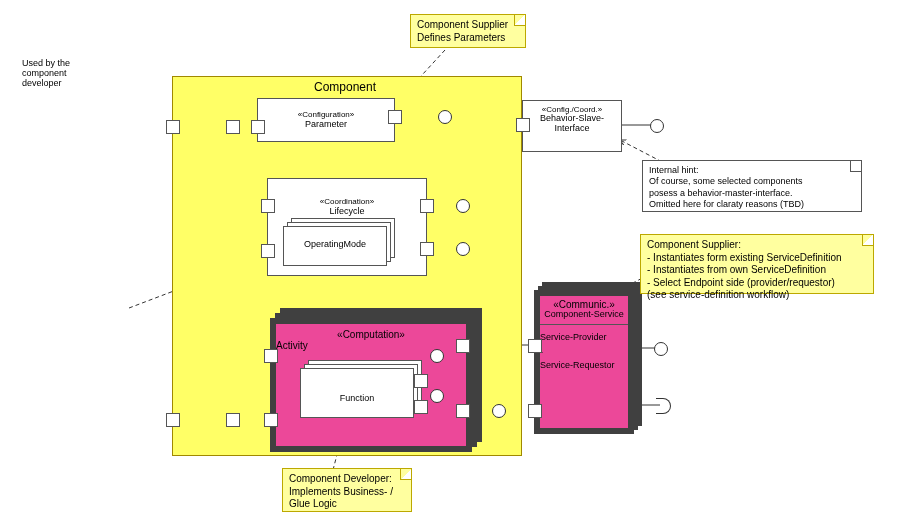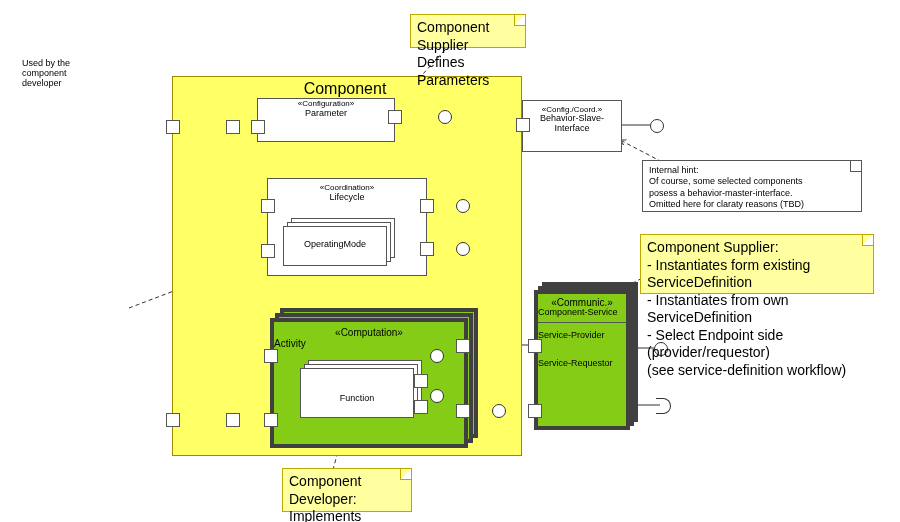--- a/index.html
+++ b/index.html
@@ -2,34 +2,34 @@
 <html><head>
 <meta charset="utf-8">
 <style>
   html,body{margin:0;padding:0;font-family:Arial,Helvetica,sans-serif;font-size:10px;color:#000;background:#fff}
   .stage{position:relative;width:900px;height:522px;overflow:hidden}
   svg{position:absolute;left:0;top:0;pointer-events:none}
   .title{position:absolute;font-size:13px}
   .subtitle{position:absolute;font-size:9px;color:#000;max-width:70px}
   .bignote{position:absolute;background:#ffff9f;border:1px solid #bca800}
   .bignote .fold{position:absolute;right:0;top:0;width:10px;height:10px;background:linear-gradient(135deg,#ffff9f 0 50%,#fff 50% 100%);border-left:1px solid #bca800;border-bottom:1px solid #bca800}
-  .bignote .txt{padding:4px 6px;font-size:14px;line-height:1.25}
+  .bignote .txt{padding:4px 6px;font-size:10px;line-height:1.25}
   .plainnote{position:absolute;background:#fff;border:1px solid #555}
   .plainnote .fold{position:absolute;right:0;top:0;width:10px;height:10px;background:linear-gradient(135deg,#fff 0 50%,#fff 50% 100%);border-left:1px solid #555;border-bottom:1px solid #555}
   .plainnote .txt{padding:4px 6px;font-size:9px;line-height:1.25}
   .compbig{position:absolute;background:#ffff66;border:1px solid #a08800}
-  .complabel{position:absolute;font-size:16px;text-align:center}
+  .complabel{position:absolute;font-size:12px;text-align:center}
   .port{position:absolute;width:12px;height:12px;background:#fff;border:1px solid #555}
   .iball{position:absolute;width:12px;height:12px;border:1.2px solid #333;border-radius:50%;background:#fff}
   .socket{position:absolute;width:14px;height:14px;border:1.2px solid #333;border-left:none;border-top-right-radius:14px;border-bottom-right-radius:14px;background:transparent}
   .rect{position:absolute;background:#fff;border:1px solid #555}
   .rect .st{font-size:8px;text-align:center;width:100%}
   .rect .nm{font-size:9px;text-align:center;width:100%}
   .stack{position:absolute}
-  .stack .layer{position:absolute;background:#84cc16;border:4px solid #404040}
+  .stack .layer{position:absolute;background:#ec4899;border:6px solid #404040}
   .small-stack{position:absolute}
 </style>
 </head>
 <body>
 <div class="stage">
 
 <svg width="900" height="522">
   <defs>
     <marker id="arr" markerWidth="8" markerHeight="8" refX="6" refY="3" orient="auto">
       <path d="M0,0 L6,3 L0,6" fill="none" stroke="#333" stroke-width="1"></path>
@@ -75,29 +75,29 @@
 
 <div class="compbig" style="left:172px;top:76px;width:348px;height:378px"></div>
 <div class="complabel" style="left:300px;top:80px;width:90px">Component</div>
 
 <div class="port" style="left:166px;top:120px"></div>
 <div class="port" style="left:166px;top:413px"></div>
 <div class="port" style="left:226px;top:120px"></div>
 <div class="port" style="left:226px;top:413px"></div>
 
 <div class="rect" style="left:257px;top:98px;width:136px;height:42px">
-  <div class="st" style="margin-top:0">«Configuration»</div>
+  <div class="st" style="margin-top:11px">«Configuration»</div>
   <div class="nm">Parameter</div>
 </div>
 <div class="port" style="left:251px;top:120px"></div>
 <div class="port" style="left:388px;top:110px"></div>
 <div class="iball" style="left:438px;top:110px"></div>
 
 <div class="rect" style="left:267px;top:178px;width:158px;height:96px">
-  <div class="st" style="margin-top:4px">«Coordination»</div>
+  <div class="st" style="margin-top:18px">«Coordination»</div>
   <div class="nm">Lifecycle</div>
 </div>
 <div class="port" style="left:261px;top:199px"></div>
 <div class="port" style="left:261px;top:244px"></div>
 <div class="port" style="left:420px;top:199px"></div>
 <div class="port" style="left:420px;top:242px"></div>
 <div class="iball" style="left:456px;top:199px"></div>
 <div class="iball" style="left:456px;top:242px"></div>
 
 <div class="small-stack" style="left:283px;top:218px;width:110px;height:36px">
@@ -140,21 +140,21 @@
   <div class="nm" style="font-size:9px;line-height:1.1">Behavior-Slave-Interface</div>
 </div>
 <div class="port" style="left:516px;top:118px"></div>
 <div class="iball" style="left:650px;top:119px"></div>
 
 <div class="stack" style="left:534px;top:282px;width:98px;height:142px">
   <div class="layer" style="left:8px;top:0;width:88px;height:132px"></div>
   <div class="layer" style="left:4px;top:4px;width:88px;height:132px"></div>
   <div class="layer" style="left:0;top:8px;width:88px;height:132px">
     <div class="st" style="margin-top:3px;text-align:center">«Communic.»</div>
-    <div class="nm" style="text-align:left;font-size:9px;line-height:1.1">Component-Service</div>
+    <div class="nm" style="text-align:center;font-size:9px;line-height:1.1">Component-Service</div>
     <div style="border-top:1px solid #555;margin-top:4px"></div>
     <div class="nm" style="margin-top:8px;font-size:9px;line-height:1.1">Service-Provider</div>
     <div class="nm" style="margin-top:4px;font-size:9px">-</div>
     <div class="nm" style="margin-top:4px;font-size:9px;line-height:1.1">Service-Requestor</div>
   </div>
 </div>
 <div class="port" style="left:528px;top:339px"></div>
 <div class="port" style="left:528px;top:404px"></div>
 <div class="iball" style="left:654px;top:342px"></div>
 <div class="socket" style="left:656px;top:398px"></div>

